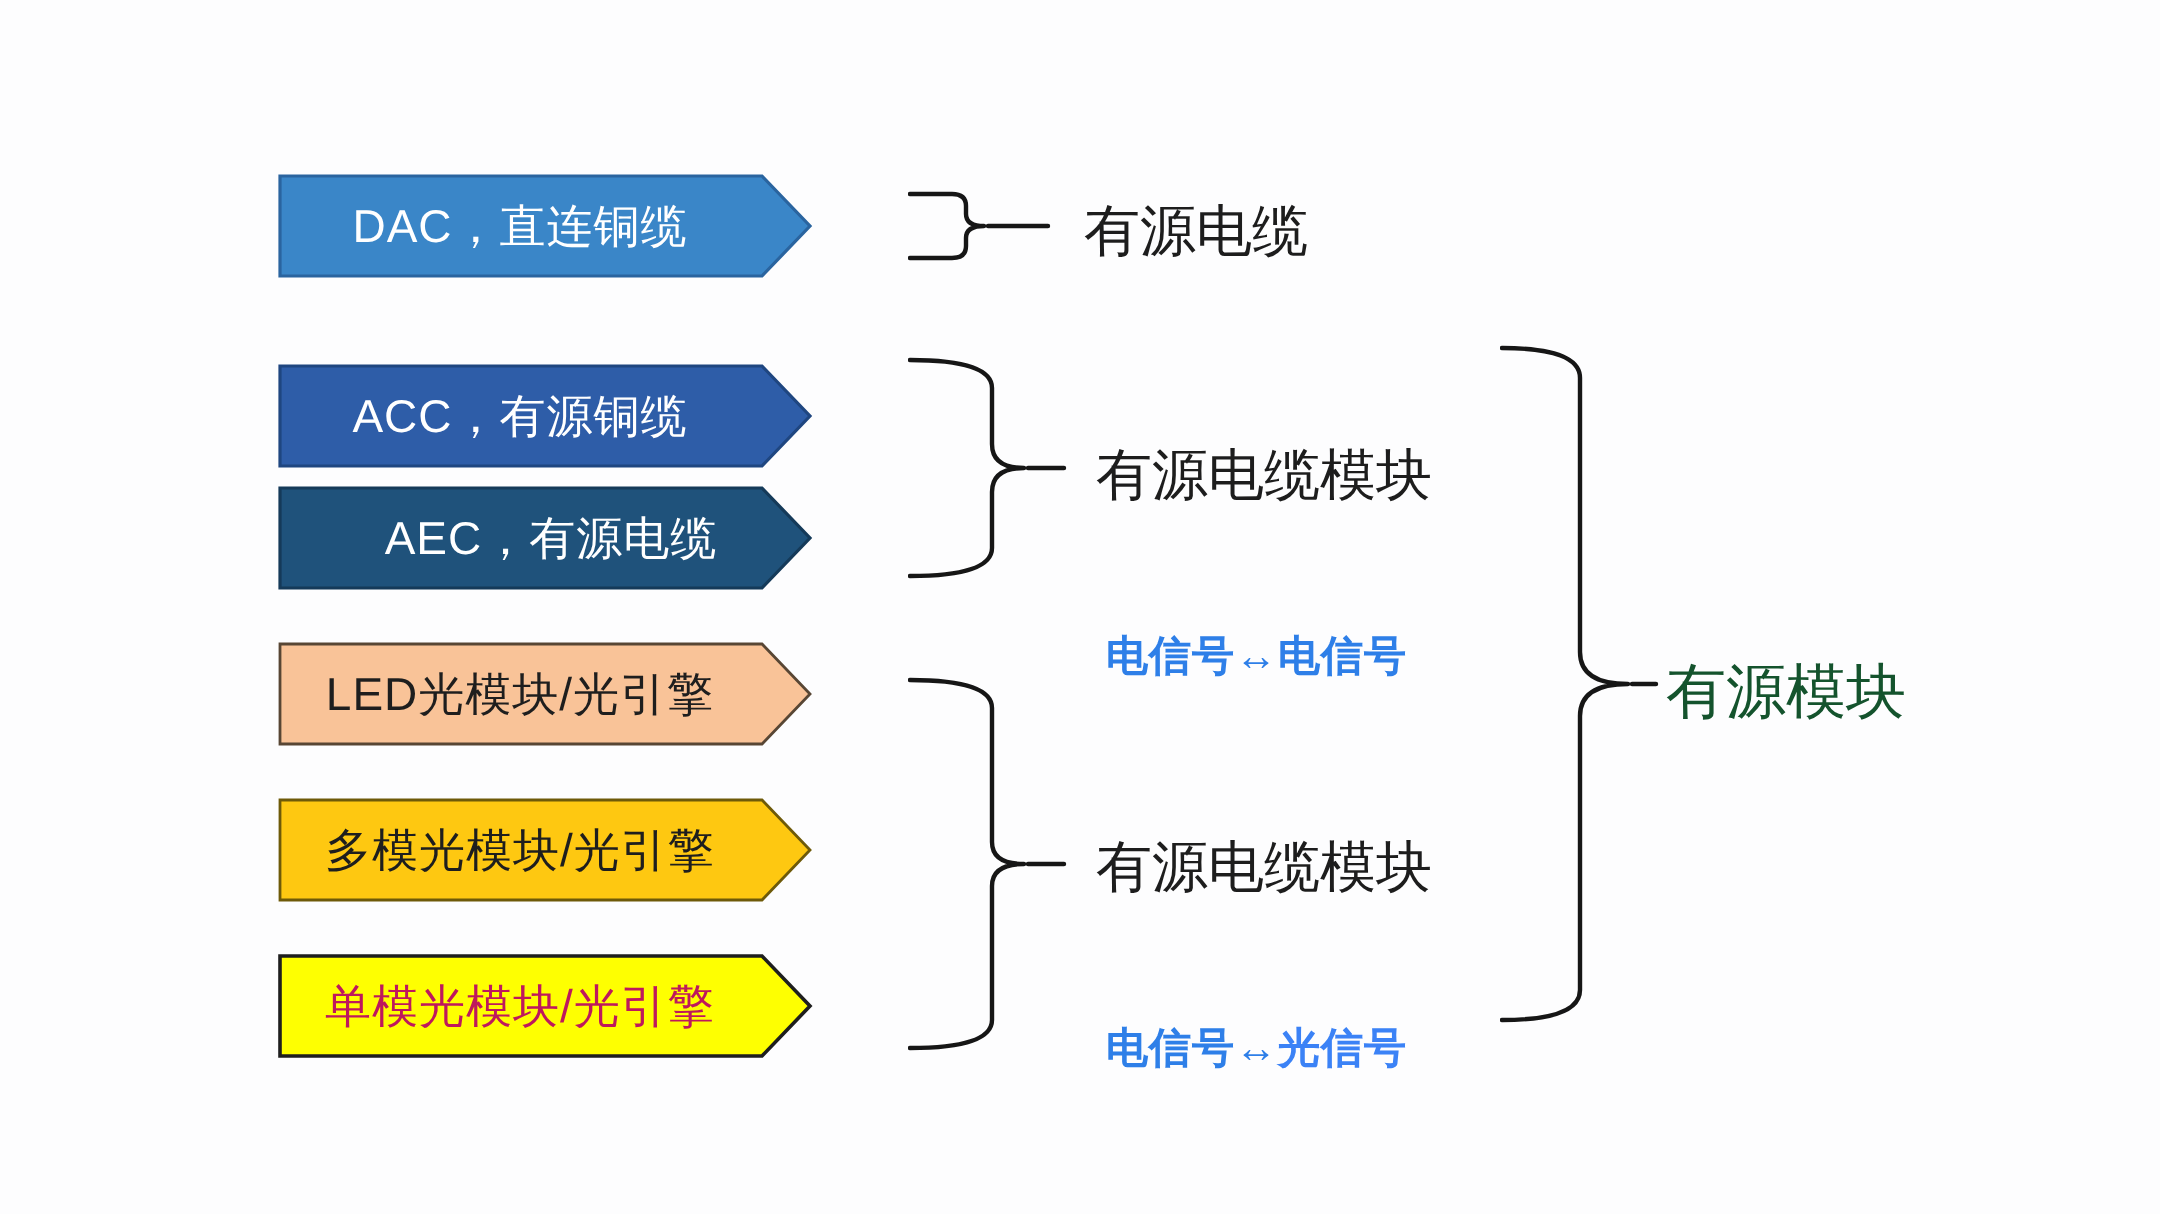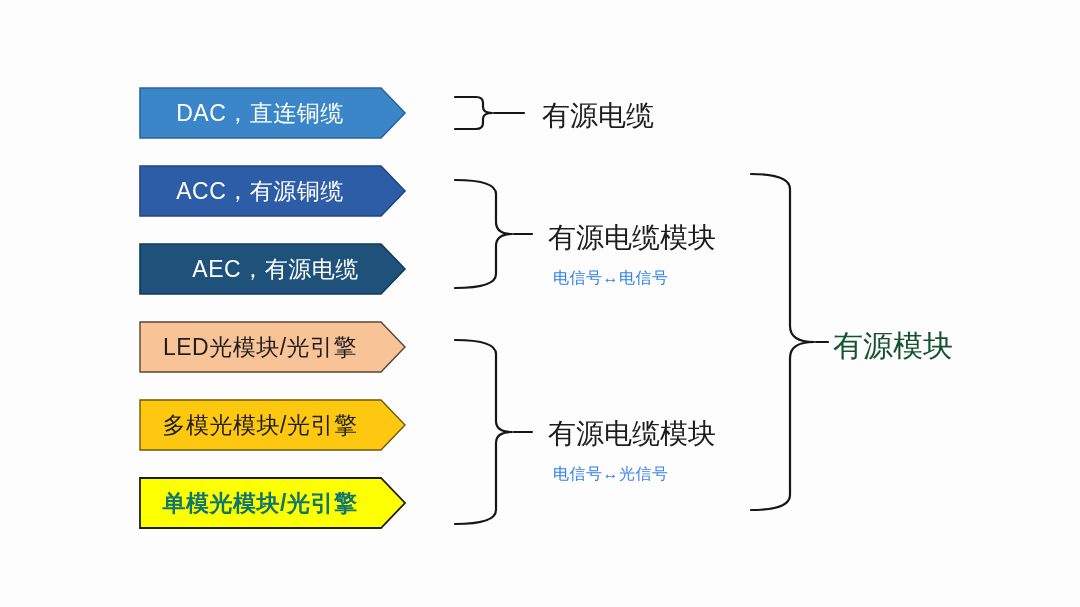--- a/index.html
+++ b/index.html
@@ -11,36 +11,36 @@
   .arrow svg{position:absolute;inset:0;display:block;}
   .arrow-label{position:absolute;inset:0;padding-right:26px;display:flex;align-items:center;justify-content:center;
                font-size:23px;letter-spacing:0.5px;white-space:nowrap;}
 
   
   .brace{position:absolute;}
   .brace path{fill:none;stroke:#161616;stroke-width:2.2;stroke-linecap:round;stroke-linejoin:round;}
 
   
   .group-label{position:absolute;color:#1d1d1d;font-size:28px;white-space:nowrap;}
-  .subtitle{position:absolute;font-size:16px;white-space:nowrap;font-weight:normal;letter-spacing:0.5px;}
+  .subtitle{position:absolute;font-size:21px;white-space:nowrap;font-weight:bold;letter-spacing:0.5px;margin-top:46px;}
   .right-label{position:absolute;color:#14532d;font-size:30px;white-space:nowrap;}
 </style>
 </head>
 <body>
 
 <div id="canvas">
 
   <div class="arrow" style="top:87px">
     <svg viewBox="0 0 268 52">
       <polygon points="1,1 242,1 266,26 242,51 1,51" stroke-width="1.6" fill="#3a86c8" stroke="#2a649f"></polygon>
     </svg>
     <span class="arrow-label" style="color: rgb(255, 255, 255);">DAC，直连铜缆</span>
   </div>
 
-  <div class="arrow" style="top:165px">
+  <div class="arrow" style="top:182px">
     <svg viewBox="0 0 268 52">
       <polygon points="1,1 242,1 266,26 242,51 1,51" stroke-width="1.6" fill="#2e5da8" stroke="#1f4680"></polygon>
     </svg>
     <span class="arrow-label" style="color: rgb(255, 255, 255);">ACC，有源铜缆</span>
   </div>
 
   <div class="arrow" style="top:243px">
     <svg viewBox="0 0 268 52">
       <polygon points="1,1 242,1 266,26 242,51 1,51" stroke-width="1.6" fill="#1f527b" stroke="#153a59"></polygon>
     </svg>
@@ -58,21 +58,21 @@
     <svg viewBox="0 0 268 52">
       <polygon points="1,1 242,1 266,26 242,51 1,51" stroke-width="1.4" fill="#fec811" stroke="#6e5a09"></polygon>
     </svg>
     <span class="arrow-label" style="color: rgb(30, 30, 30);">多模光模块/光引擎</span>
   </div>
 
   <div class="arrow" style="top:477px">
     <svg viewBox="0 0 268 52">
       <polygon points="1,1 242,1 266,26 242,51 1,51" stroke-width="1.8" fill="#feff01" stroke="#1e1e1e"></polygon>
     </svg>
-    <span class="arrow-label" style="color: #0f766e; font-weight: bold;">单模光模块/光引擎</span>
+    <span class="arrow-label" style="color: #be185d;">单模光模块/光引擎</span>
   </div>
 
   <svg class="brace" style="left:454px;top:94px;width:74px;height:38px" viewBox="0 0 74 38">
     <path d="M1,3 L22,3 Q29,3 29,9 L29,13 Q29,19 38,19 Q29,19 29,25 L29,29 Q29,35 22,35 L1,35 M40,19 L70,19"></path>
   </svg>
 
   <svg class="brace" style="left:454px;top:178px;width:80px;height:112px" viewBox="0 0 80 112">
     <path d="M1,2 Q42,2 42,16 L42,44 Q42,56 58,56 Q42,56 42,68 L42,96 Q42,110 1,110 M60,56 L78,56"></path>
   </svg>
 

